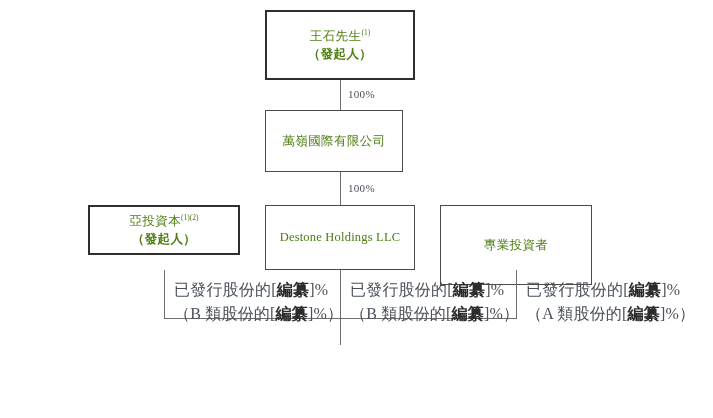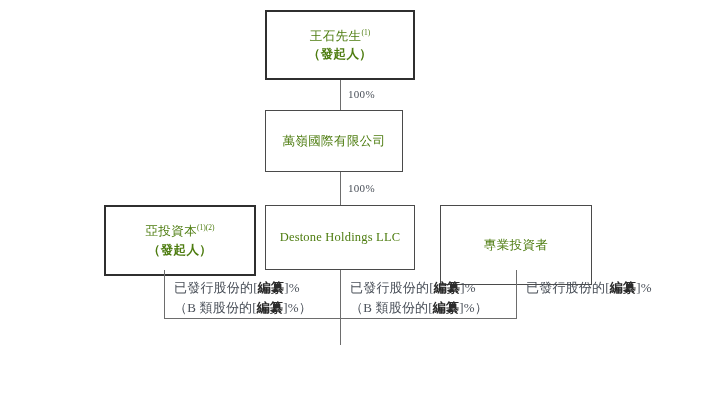--- a/index.html
+++ b/index.html
@@ -55,21 +55,21 @@
   }
   sup.note {
     font-size: 7.5px;
     vertical-align: super;
     letter-spacing: 0;
   }
 
   
   #node-founder      { left: 265px; top: 10px;  width: 150px; height: 70px; }
   #node-holdco       { left: 265px; top: 110px; width: 138px; height: 62px; }
-  #node-asia-capital { left: 88px;  top: 205px; width: 152px; height: 71px; margin-left: 16px; }
+  #node-asia-capital { left: 88px;  top: 205px; width: 152px; height: 50px; }
   #node-destone      { left: 265px; top: 205px; width: 150px; height: 65px; }
   #node-pro-investor { left: 440px; top: 205px; width: 152px; height: 80px; }
   #node-company      { left: 265px; top: 345px; width: 150px; height: 63px; }
 
   
   .line {
     position: absolute;
     background: #6d6d6d;
   }
   .vline { width: 1px; }
@@ -92,21 +92,21 @@
     color: #4a5059;
     letter-spacing: 0.3px;
     white-space: nowrap;
   }
   #pct-founder { left: 348px; top: 88px; }
   #pct-holdco  { left: 348px; top: 182px; }
 
   
   .share-note {
     position: absolute;
-    font-size: 13px;
+    font-size: 16px;
     color: #4a5059;
     line-height: 1.5;
     letter-spacing: 0.2px;
     white-space: nowrap;
   }
   .share-note .bracket-fill {
     font-weight: bold;
     color: #2b2b2b;
   }
   #note-asia    { left: 174px; top: 278px; }
@@ -161,16 +161,17 @@
     <div><span>（B 類股份的[</span><span class="bracket-fill">編纂</span><span>]%）</span></div>
   </div>
 
   <div class="share-note" id="note-destone">
     <div><span>已發行股份的[</span><span class="bracket-fill">編纂</span><span>]%</span></div>
     <div><span>（B 類股份的[</span><span class="bracket-fill">編纂</span><span>]%）</span></div>
   </div>
 
   <div class="share-note" id="note-pro">
     <div><span>已發行股份的[</span><span class="bracket-fill">編纂</span><span>]%</span></div>
+    <div><span>（A 類股份的[</span><span class="bracket-fill">編纂</span><span>]%）</span></div>
   </div>
 
 
 </div>
 
 </body></html>

